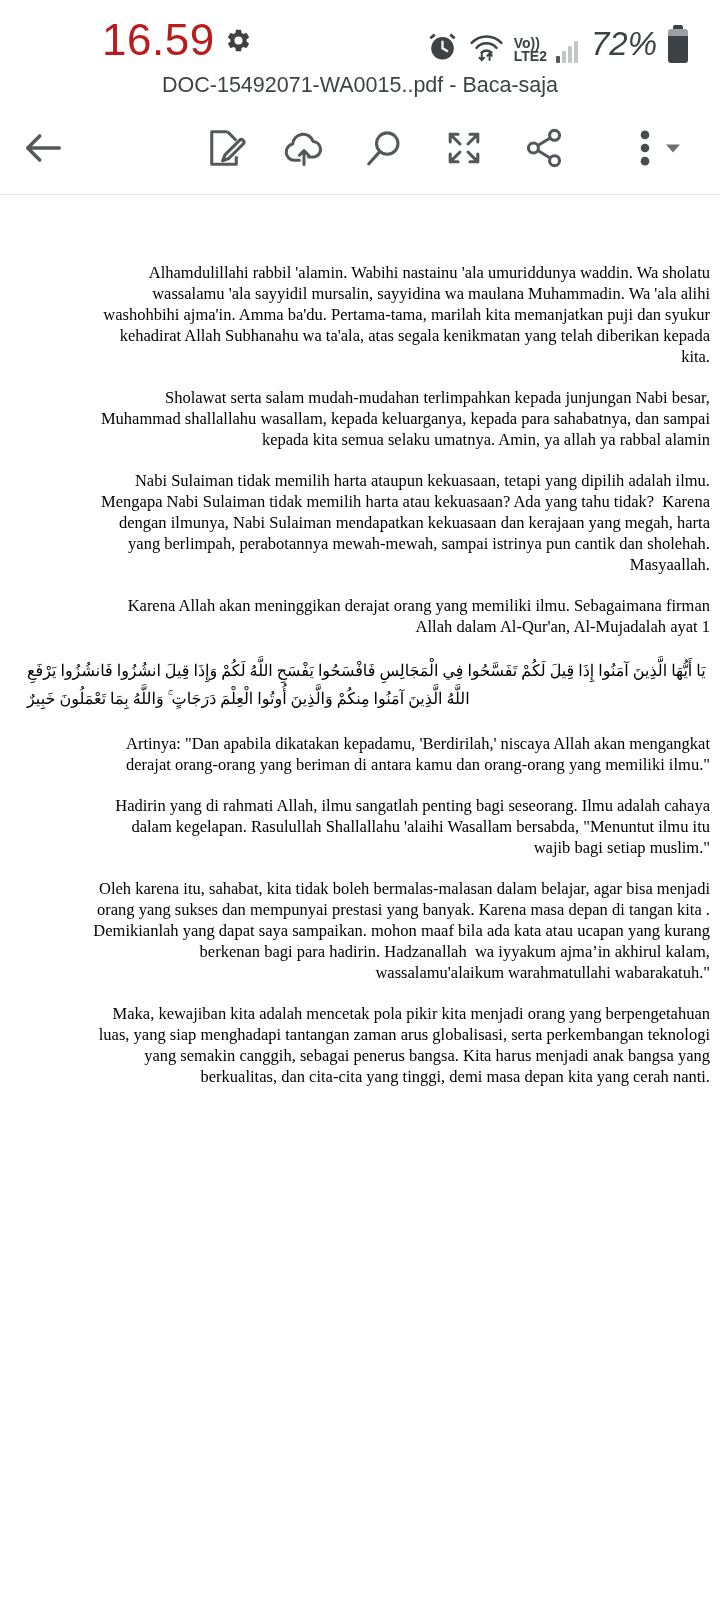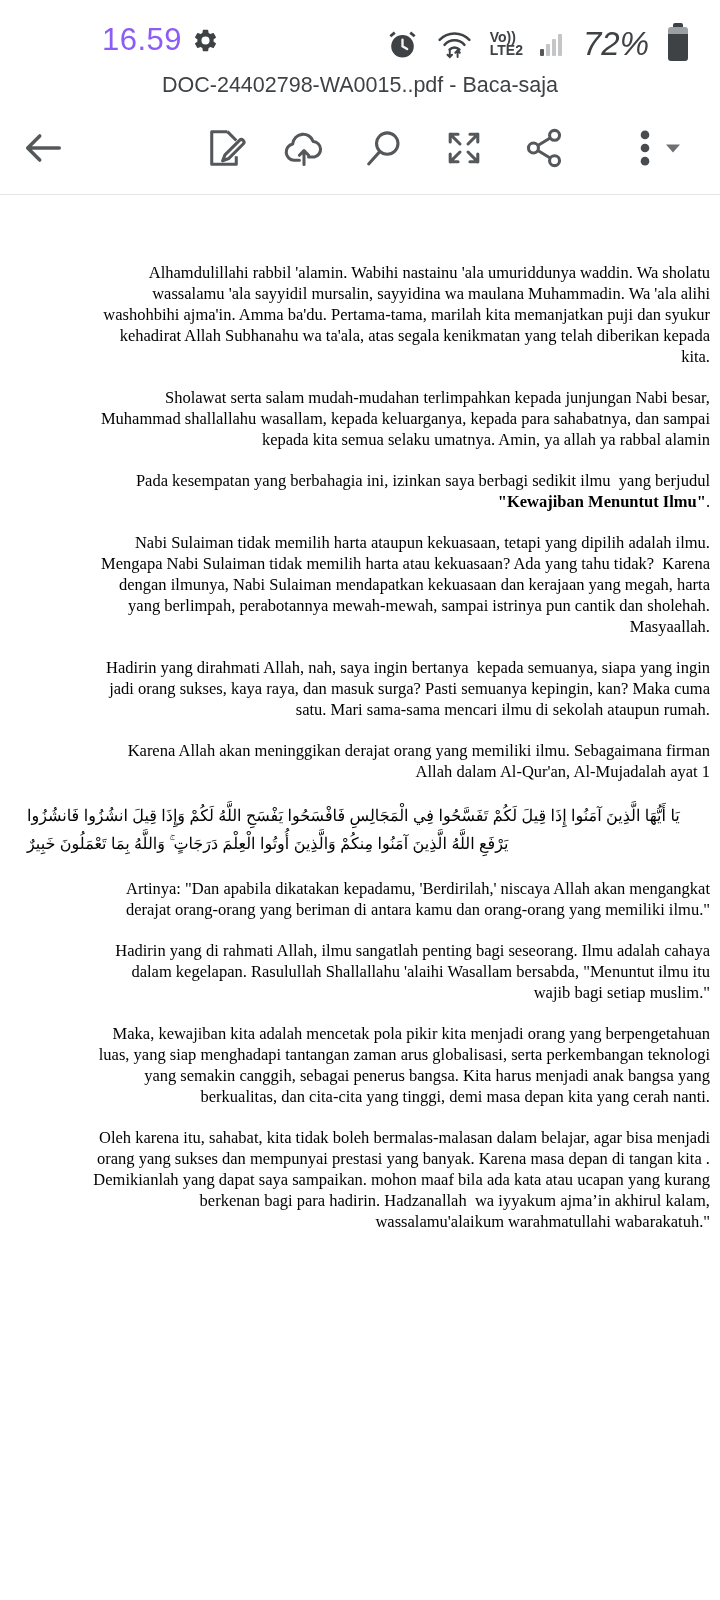--- a/index.html
+++ b/index.html
@@ -2,23 +2,23 @@
 <html><head>
 <meta charset="utf-8">
 <style>
   * { margin:0; padding:0; box-sizing:border-box; }
   html,body { width:720px; height:1600px; background:#ffffff; overflow:hidden; }
   body { font-family:"Liberation Sans", sans-serif; color:#3e4245; }
   .screen { width:720px; height:1600px; display:flex; flex-direction:column; background:#fff; }
 
   
   .status-bar { height:70px; display:flex; align-items:center; padding:10px 32px 0 102px; gap:10px; }
-  .sb-time { font-size:31px; color:#8b5cf6; letter-spacing:0.5px; }
+  .sb-time { font-size:44px; color:#b91c1c; letter-spacing:0.5px; }
   .sb-spacer { flex:1; }
-  .sb-right { display:flex; align-items:center; gap:17px;margin-top:8px; }
+  .sb-right { display:flex; align-items:flex-end; gap:9px;margin-top:8px; }
   .net-label { display:flex; flex-direction:column; font-size:14px; font-weight:bold; line-height:13px; color:#3e4245; }
   .sig-bars { display:flex; align-items:flex-end; gap:2px; height:24px; }
   .sig-bars span { width:4px; border-radius:1px; background:#c3c5c7; display:block; }
   .sig-bars span:nth-child(1){ height:7px;  background:#55585b; }
   .sig-bars span:nth-child(2){ height:12px; }
   .sig-bars span:nth-child(3){ height:17px; }
   .sig-bars span:nth-child(4){ height:22px; }
   .sb-pct { font-size:33px; color:#3e4245; margin-left:4px;font-style:italic; }
   .battery { position:relative; width:20px; height:34px; border-radius:3px; margin-left:2px;
              background:linear-gradient(to bottom, #9aa0a4 0 22%, #3e4245 22% 100%); }
@@ -34,21 +34,21 @@
   .tb-group { display:flex; align-items:center; gap:34px; }
   .tb-btn { display:flex; align-items:center; justify-content:center; background:none; border:none; padding:0; cursor:pointer; }
   .overflow-btn { margin-left:63px; }
   .caret-btn { margin-left:4px; }
   .divider { height:1px; background:#e4e4e4; }
 
   
   .doc { flex:1; padding:67px 10px 0 15px; font-family:"Liberation Serif", serif;
          font-size:16.5px; line-height:21px; color:#000; overflow:hidden; }
   .para { white-space:pre-wrap; margin:0 0 20px 0;text-align:right; }
-  .para.arabic { direction:rtl; text-align:left; font-family:Liberation Sans, sans-serif;
+  .para.arabic { direction:rtl; text-align:left; font-family:Liberation Serif, serif;
                  font-size:16px; line-height:28px; white-space:normal;margin-left:12px; }
   .b { font-weight:bold; }
   .i { }
 </style>
 </head>
 <body>
 
 <div class="screen">
 
   <div class="status-bar">
@@ -86,21 +86,21 @@
           <span></span>
           <span></span>
           <span></span>
           <span></span>
         </span>
       <span class="sb-pct">72%</span>
       <span class="battery"></span>
     </span>
   </div>
 
-  <div class="title-bar">DOC-24402798-WA0015..pdf - Baca-saja</div>
+  <div class="title-bar">DOC-15492071-WA0015..pdf - Baca-saja</div>
 
   <div class="toolbar">
     <button class="tb-btn">
       <svg width="46" height="46" viewBox="0 0 24 24" fill="none" stroke="#55585b" stroke-width="1.8" stroke-linecap="round" stroke-linejoin="round">
           <path d="M20.5 12H4M10.3 5.7L4 12l6.3 6.3"></path>
         </svg>
     </button>
     <span class="tb-spacer"></span>
     <span class="tb-group">
       <button class="tb-btn">
@@ -157,42 +157,37 @@
 
   <div class="doc">
       <div class="para"><span>Alhamdulillahi rabbil 'alamin. Wabihi nastainu 'ala umuriddunya waddin. Wa sholatu
 wassalamu 'ala sayyidil mursalin, sayyidina wa maulana Muhammadin. Wa 'ala alihi
 washohbihi ajma'in. Amma ba'du. Pertama-tama, marilah kita memanjatkan puji dan syukur
 kehadirat Allah Subhanahu wa ta'ala, atas segala kenikmatan yang telah diberikan kepada
 kita.</span></div>
       <div class="para"><span>Sholawat serta salam mudah-mudahan terlimpahkan kepada junjungan Nabi besar,
 Muhammad shallallahu wasallam, kepada keluarganya, kepada para sahabatnya, dan sampai
 kepada kita semua selaku umatnya. Amin, ya allah ya rabbal alamin</span></div>
-      <div class="para"><span>Pada kesempatan yang berbahagia ini, izinkan saya berbagi sedikit ilmu  yang berjudul
-</span><span class="b">"Kewajiban Menuntut Ilmu"</span><span>.</span></div>
       <div class="para"><span>Nabi Sulaiman tidak memilih harta ataupun kekuasaan, tetapi yang dipilih adalah ilmu.
 Mengapa Nabi Sulaiman tidak memilih harta atau kekuasaan? Ada yang tahu tidak?  Karena
 dengan ilmunya, Nabi Sulaiman mendapatkan kekuasaan dan kerajaan yang megah, harta
 yang berlimpah, perabotannya mewah-mewah, sampai istrinya pun cantik dan sholehah.
 Masyaallah.</span></div>
-      <div class="para"><span>Hadirin yang dirahmati Allah, nah, saya ingin bertanya  kepada semuanya, siapa yang ingin
-jadi orang sukses, kaya raya, dan masuk surga? Pasti semuanya kepingin, kan? Maka cuma
-satu. Mari sama-sama mencari ilmu di sekolah ataupun rumah.</span></div>
       <div class="para"><span>Karena Allah akan meninggikan derajat orang yang memiliki ilmu. Sebagaimana firman
 Allah dalam Al-Qur'an, Al-Mujadalah ayat 1</span></div>
       <div class="para arabic" dir="rtl"><span>يَا أَيُّهَا الَّذِينَ آمَنُوا إِذَا قِيلَ لَكُمْ تَفَسَّحُوا فِي الْمَجَالِسِ فَافْسَحُوا يَفْسَحِ اللَّهُ لَكُمْ وَإِذَا قِيلَ انشُزُوا فَانشُزُوا يَرْفَعِ اللَّهُ الَّذِينَ آمَنُوا مِنكُمْ وَالَّذِينَ أُوتُوا الْعِلْمَ دَرَجَاتٍ ۚ وَاللَّهُ بِمَا تَعْمَلُونَ خَبِيرٌ</span></div>
       <div class="para"><span>Artinya: "Dan apabila dikatakan kepadamu, 'Berdirilah,' niscaya Allah akan mengangkat
 derajat orang-orang yang beriman di antara kamu dan orang-orang yang memiliki ilmu."</span></div>
       <div class="para"><span>Hadirin yang di rahmati Allah, ilmu sangatlah penting bagi seseorang. Ilmu adalah cahaya
 dalam kegelapan. Rasulullah </span><span class="i">Shallallahu 'alaihi Wasallam</span><span> bersabda, "Menuntut ilmu itu
 wajib bagi setiap muslim."</span></div>
-      <div class="para"><span>Maka, kewajiban kita adalah mencetak pola pikir kita menjadi orang yang berpengetahuan
-luas, yang siap menghadapi tantangan zaman arus globalisasi, serta perkembangan teknologi
-yang semakin canggih, sebagai penerus bangsa. Kita harus menjadi anak bangsa yang
-berkualitas, dan cita-cita yang tinggi, demi masa depan kita yang cerah nanti.</span></div>
       <div class="para"><span>Oleh karena itu, sahabat, kita tidak boleh bermalas-malasan dalam belajar, agar bisa menjadi
 orang yang sukses dan mempunyai prestasi yang banyak. Karena masa depan di tangan kita .
 Demikianlah yang dapat saya sampaikan. mohon maaf bila ada kata atau ucapan yang kurang
 berkenan bagi para hadirin. Hadzanallah  wa iyyakum ajma’in akhirul kalam,
 wassalamu'alaikum warahmatullahi wabarakatuh."</span></div>
+      <div class="para"><span>Maka, kewajiban kita adalah mencetak pola pikir kita menjadi orang yang berpengetahuan
+luas, yang siap menghadapi tantangan zaman arus globalisasi, serta perkembangan teknologi
+yang semakin canggih, sebagai penerus bangsa. Kita harus menjadi anak bangsa yang
+berkualitas, dan cita-cita yang tinggi, demi masa depan kita yang cerah nanti.</span></div>
     </div>
 
 </div>
 
 </body></html>

